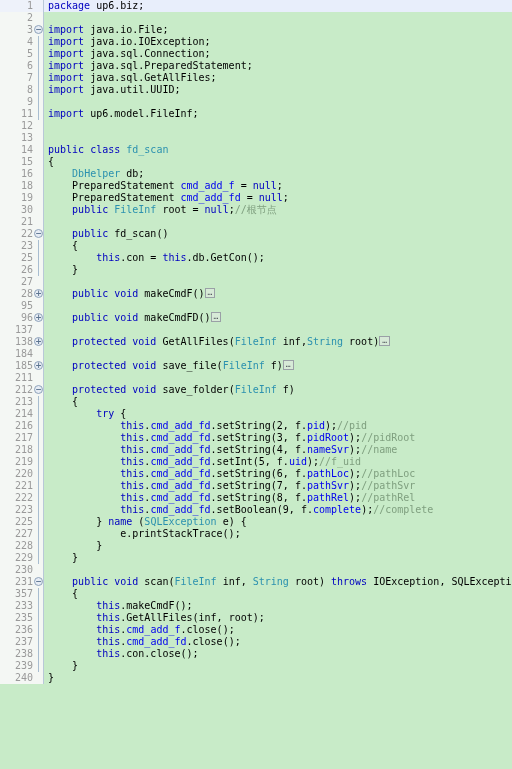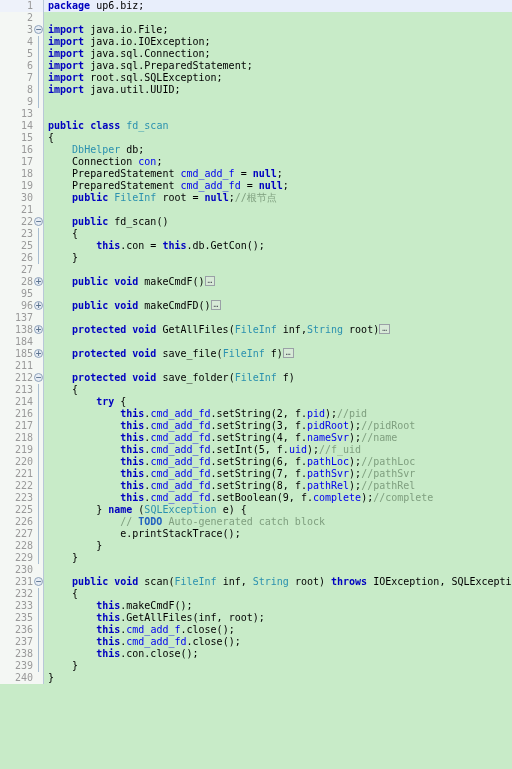--- a/index.html
+++ b/index.html
@@ -85,21 +85,21 @@
     width: 1px;
     background: #a8bdd0;
   }
   .src {
     flex: 1 1 auto;
     padding-left: 4px;
     color: #000000;
     overflow: hidden;
   }
   
-  .kw   { color: #0000c0; font-weight: bold; }
+  .kw   { color: #0000c0; font-weight: normal; }
   .type { color: #2b91af; }
   .fld  { color: #0000ee; }
   .cmt  { color: #7f9f7f; font-style: normal; text-align: right; }
   .todo { color: #2060c0; font-weight: bold; }
   .plain{ color: #000000; }
   .foldbox {
     display: inline-block;
     border: 1px solid #9aa0a6;
     background: #d7ead7;
     color: #555b60;
@@ -115,28 +115,29 @@
 <body>
 
 <div id="editor">
   <div class="code-area">
       <div class="line current"><div class="gutter">1</div><div class="foldcol"></div><div class="src"><span class="kw">package</span><span class="plain"> up6.biz;</span></div></div>
       <div class="line"><div class="gutter">2</div><div class="foldcol"></div><div class="src"></div></div>
       <div class="line"><div class="gutter">3</div><div class="foldcol"><div class="fold-marker">−</div></div><div class="src"><span class="kw">import</span><span class="plain"> java.io.File;</span></div></div>
       <div class="line"><div class="gutter">4</div><div class="foldcol"><div class="fold-guide"></div></div><div class="src"><span class="kw">import</span><span class="plain"> java.io.IOException;</span></div></div>
       <div class="line"><div class="gutter">5</div><div class="foldcol"><div class="fold-guide"></div></div><div class="src"><span class="kw">import</span><span class="plain"> java.sql.Connection;</span></div></div>
       <div class="line"><div class="gutter">6</div><div class="foldcol"><div class="fold-guide"></div></div><div class="src"><span class="kw">import</span><span class="plain"> java.sql.PreparedStatement;</span></div></div>
-      <div class="line"><div class="gutter">7</div><div class="foldcol"><div class="fold-guide"></div></div><div class="src"><span class="kw">import</span><span class="plain"> root.sql.SQLException;</span></div></div>
+      <div class="line"><div class="gutter">7</div><div class="foldcol"><div class="fold-guide"></div></div><div class="src"><span class="kw">import</span><span class="plain"> java.sql.GetAllFiles;</span></div></div>
       <div class="line"><div class="gutter">8</div><div class="foldcol"><div class="fold-guide"></div></div><div class="src"><span class="kw">import</span><span class="plain"> java.util.UUID;</span></div></div>
       <div class="line"><div class="gutter">9</div><div class="foldcol"><div class="fold-guide"></div></div><div class="src"></div></div>
+      <div class="line"><div class="gutter">11</div><div class="foldcol"><div class="fold-guide"></div></div><div class="src"><span class="kw">import</span><span class="plain"> up6.model.FileInf;</span></div></div>
+      <div class="line"><div class="gutter">12</div><div class="foldcol"></div><div class="src"></div></div>
       <div class="line"><div class="gutter">13</div><div class="foldcol"></div><div class="src"></div></div>
       <div class="line"><div class="gutter">14</div><div class="foldcol"></div><div class="src"><span class="kw">public class </span><span class="type">fd_scan</span></div></div>
       <div class="line"><div class="gutter">15</div><div class="foldcol"></div><div class="src"><span class="plain">{</span></div></div>
       <div class="line"><div class="gutter">16</div><div class="foldcol"></div><div class="src"><span class="plain">    </span><span class="type">DbHelper</span><span class="plain"> db;</span></div></div>
-      <div class="line"><div class="gutter">17</div><div class="foldcol"></div><div class="src"><span class="plain">    Connection </span><span class="fld">con</span><span class="plain">;</span></div></div>
       <div class="line"><div class="gutter">18</div><div class="foldcol"></div><div class="src"><span class="plain">    PreparedStatement </span><span class="fld">cmd_add_f</span><span class="plain"> = </span><span class="kw">null</span><span class="plain">;</span></div></div>
       <div class="line"><div class="gutter">19</div><div class="foldcol"></div><div class="src"><span class="plain">    PreparedStatement </span><span class="fld">cmd_add_fd</span><span class="plain"> = </span><span class="kw">null</span><span class="plain">;</span></div></div>
       <div class="line"><div class="gutter">30</div><div class="foldcol"></div><div class="src"><span class="plain">    </span><span class="kw">public </span><span class="type">FileInf</span><span class="plain"> root = </span><span class="kw">null</span><span class="plain">;</span><span class="cmt">//根节点</span></div></div>
       <div class="line"><div class="gutter">21</div><div class="foldcol"></div><div class="src"></div></div>
       <div class="line"><div class="gutter">22</div><div class="foldcol"><div class="fold-marker">−</div></div><div class="src"><span class="plain">    </span><span class="kw">public </span><span class="plain">fd_scan()</span></div></div>
       <div class="line"><div class="gutter">23</div><div class="foldcol"><div class="fold-guide"></div></div><div class="src"><span class="plain">    {</span></div></div>
       <div class="line"><div class="gutter">25</div><div class="foldcol"><div class="fold-guide"></div></div><div class="src"><span class="plain">        </span><span class="kw">this</span><span class="plain">.con = </span><span class="kw">this</span><span class="plain">.db.GetCon();</span></div></div>
       <div class="line"><div class="gutter">26</div><div class="foldcol"><div class="fold-guide"></div></div><div class="src"><span class="plain">    }</span></div></div>
       <div class="line"><div class="gutter">27</div><div class="foldcol"></div><div class="src"></div></div>
       <div class="line"><div class="gutter">28</div><div class="foldcol"><div class="fold-marker">+</div></div><div class="src"><span class="plain">    </span><span class="kw">public void </span><span class="plain">makeCmdF()</span><span class="foldbox">…</span></div></div>
@@ -152,27 +153,26 @@
       <div class="line"><div class="gutter">214</div><div class="foldcol"><div class="fold-guide"></div></div><div class="src"><span class="plain">        </span><span class="kw">try</span><span class="plain"> {</span></div></div>
       <div class="line"><div class="gutter">216</div><div class="foldcol"><div class="fold-guide"></div></div><div class="src"><span class="plain">            </span><span class="kw">this</span><span class="plain">.</span><span class="fld">cmd_add_fd</span><span class="plain">.setString(2, f.</span><span class="fld">pid</span><span class="plain">);</span><span class="cmt">//pid</span></div></div>
       <div class="line"><div class="gutter">217</div><div class="foldcol"><div class="fold-guide"></div></div><div class="src"><span class="plain">            </span><span class="kw">this</span><span class="plain">.</span><span class="fld">cmd_add_fd</span><span class="plain">.setString(3, f.</span><span class="fld">pidRoot</span><span class="plain">);</span><span class="cmt">//pidRoot</span></div></div>
       <div class="line"><div class="gutter">218</div><div class="foldcol"><div class="fold-guide"></div></div><div class="src"><span class="plain">            </span><span class="kw">this</span><span class="plain">.</span><span class="fld">cmd_add_fd</span><span class="plain">.setString(4, f.</span><span class="fld">nameSvr</span><span class="plain">);</span><span class="cmt">//name</span></div></div>
       <div class="line"><div class="gutter">219</div><div class="foldcol"><div class="fold-guide"></div></div><div class="src"><span class="plain">            </span><span class="kw">this</span><span class="plain">.</span><span class="fld">cmd_add_fd</span><span class="plain">.setInt(5, f.</span><span class="fld">uid</span><span class="plain">);</span><span class="cmt">//f_uid</span></div></div>
       <div class="line"><div class="gutter">220</div><div class="foldcol"><div class="fold-guide"></div></div><div class="src"><span class="plain">            </span><span class="kw">this</span><span class="plain">.</span><span class="fld">cmd_add_fd</span><span class="plain">.setString(6, f.</span><span class="fld">pathLoc</span><span class="plain">);</span><span class="cmt">//pathLoc</span></div></div>
       <div class="line"><div class="gutter">221</div><div class="foldcol"><div class="fold-guide"></div></div><div class="src"><span class="plain">            </span><span class="kw">this</span><span class="plain">.</span><span class="fld">cmd_add_fd</span><span class="plain">.setString(7, f.</span><span class="fld">pathSvr</span><span class="plain">);</span><span class="cmt">//pathSvr</span></div></div>
       <div class="line"><div class="gutter">222</div><div class="foldcol"><div class="fold-guide"></div></div><div class="src"><span class="plain">            </span><span class="kw">this</span><span class="plain">.</span><span class="fld">cmd_add_fd</span><span class="plain">.setString(8, f.</span><span class="fld">pathRel</span><span class="plain">);</span><span class="cmt">//pathRel</span></div></div>
       <div class="line"><div class="gutter">223</div><div class="foldcol"><div class="fold-guide"></div></div><div class="src"><span class="plain">            </span><span class="kw">this</span><span class="plain">.</span><span class="fld">cmd_add_fd</span><span class="plain">.setBoolean(9, f.</span><span class="fld">complete</span><span class="plain">);</span><span class="cmt">//complete</span></div></div>
       <div class="line"><div class="gutter">225</div><div class="foldcol"><div class="fold-guide"></div></div><div class="src"><span class="plain">        } </span><span class="kw">name</span><span class="plain"> (</span><span class="type">SQLException</span><span class="plain"> e) {</span></div></div>
-      <div class="line"><div class="gutter">226</div><div class="foldcol"><div class="fold-guide"></div></div><div class="src"><span class="plain">            </span><span class="cmt">// </span><span class="todo">TODO</span><span class="cmt"> Auto-generated catch block</span></div></div>
       <div class="line"><div class="gutter">227</div><div class="foldcol"><div class="fold-guide"></div></div><div class="src"><span class="plain">            e.printStackTrace();</span></div></div>
       <div class="line"><div class="gutter">228</div><div class="foldcol"><div class="fold-guide"></div></div><div class="src"><span class="plain">        }</span></div></div>
       <div class="line"><div class="gutter">229</div><div class="foldcol"><div class="fold-guide"></div></div><div class="src"><span class="plain">    }</span></div></div>
       <div class="line"><div class="gutter">230</div><div class="foldcol"></div><div class="src"></div></div>
       <div class="line"><div class="gutter">231</div><div class="foldcol"><div class="fold-marker">−</div></div><div class="src"><span class="plain">    </span><span class="kw">public void </span><span class="plain">scan(</span><span class="type">FileInf</span><span class="plain"> inf, </span><span class="type">String</span><span class="plain"> root) </span><span class="kw">throws</span><span class="plain"> IOException, SQLException</span></div></div>
-      <div class="line"><div class="gutter">232</div><div class="foldcol"><div class="fold-guide"></div></div><div class="src"><span class="plain">    {</span></div></div>
+      <div class="line"><div class="gutter">357</div><div class="foldcol"><div class="fold-guide"></div></div><div class="src"><span class="plain">    {</span></div></div>
       <div class="line"><div class="gutter">233</div><div class="foldcol"><div class="fold-guide"></div></div><div class="src"><span class="plain">        </span><span class="kw">this</span><span class="plain">.makeCmdF();</span></div></div>
       <div class="line"><div class="gutter">235</div><div class="foldcol"><div class="fold-guide"></div></div><div class="src"><span class="plain">        </span><span class="kw">this</span><span class="plain">.GetAllFiles(inf, root);</span></div></div>
       <div class="line"><div class="gutter">236</div><div class="foldcol"><div class="fold-guide"></div></div><div class="src"><span class="plain">        </span><span class="kw">this</span><span class="plain">.</span><span class="fld">cmd_add_f</span><span class="plain">.close();</span></div></div>
       <div class="line"><div class="gutter">237</div><div class="foldcol"><div class="fold-guide"></div></div><div class="src"><span class="plain">        </span><span class="kw">this</span><span class="plain">.</span><span class="fld">cmd_add_fd</span><span class="plain">.close();</span></div></div>
       <div class="line"><div class="gutter">238</div><div class="foldcol"><div class="fold-guide"></div></div><div class="src"><span class="plain">        </span><span class="kw">this</span><span class="plain">.con.close();</span></div></div>
       <div class="line"><div class="gutter">239</div><div class="foldcol"><div class="fold-guide"></div></div><div class="src"><span class="plain">    }</span></div></div>
       <div class="line"><div class="gutter">240</div><div class="foldcol"></div><div class="src"><span class="plain">}</span></div></div>
     </div>
 </div>
 

